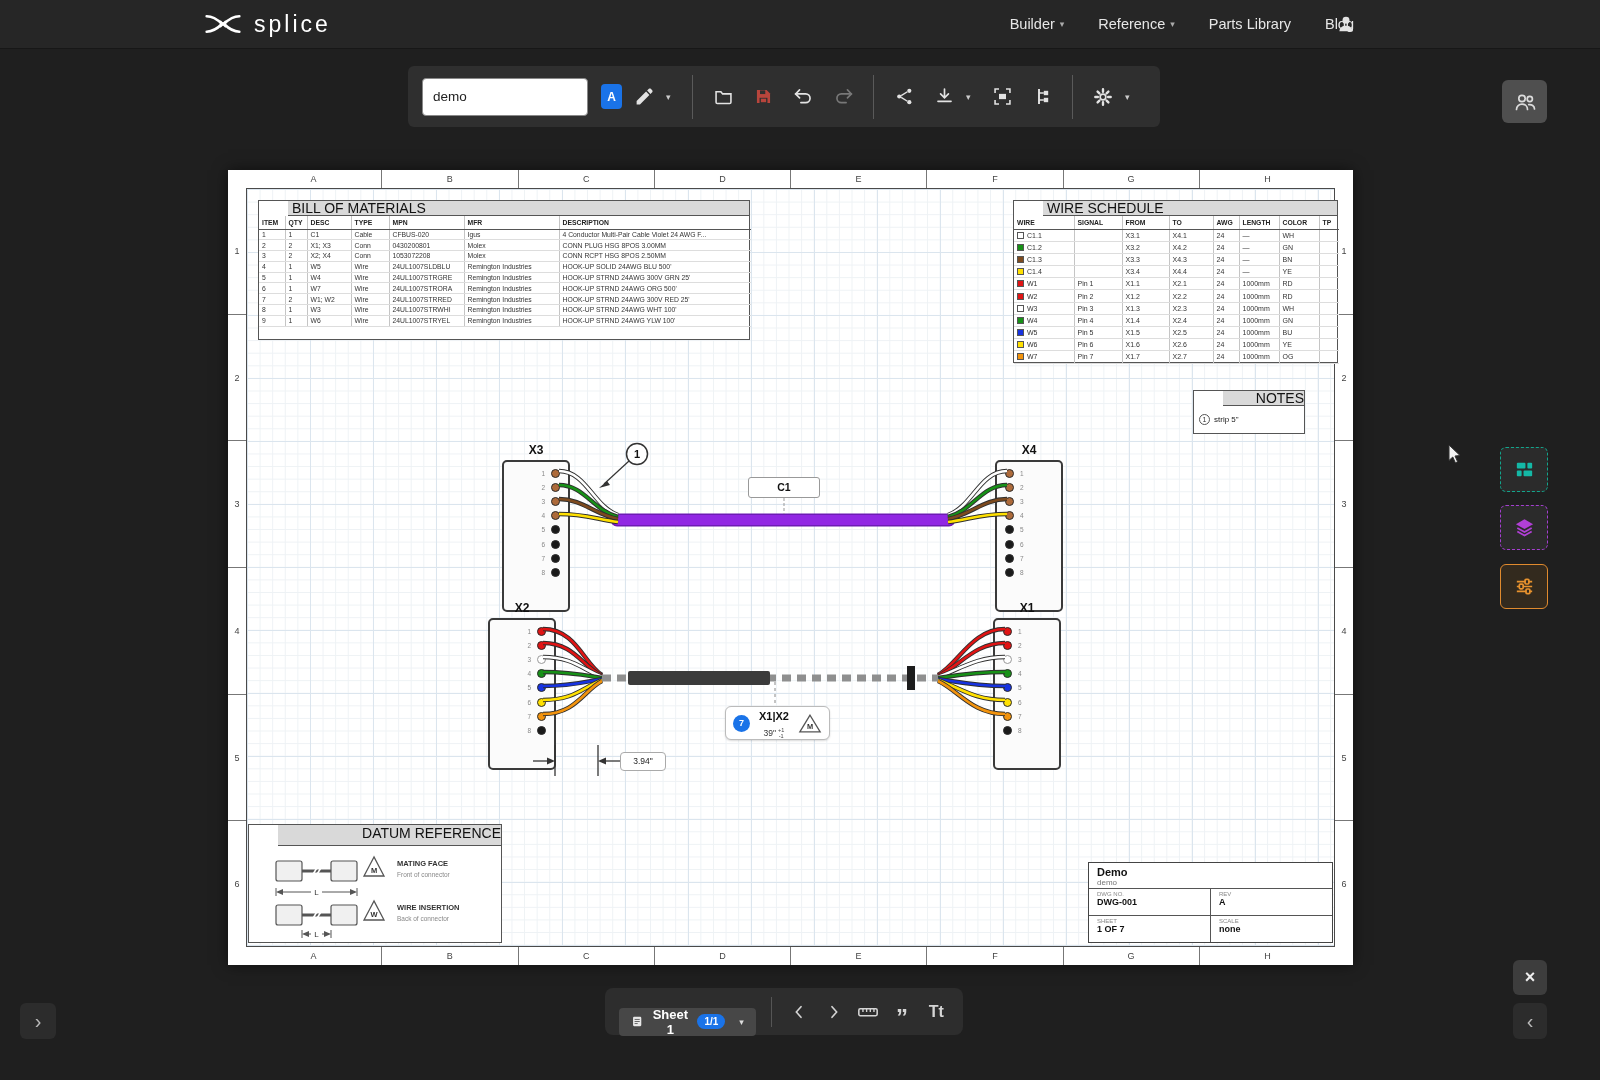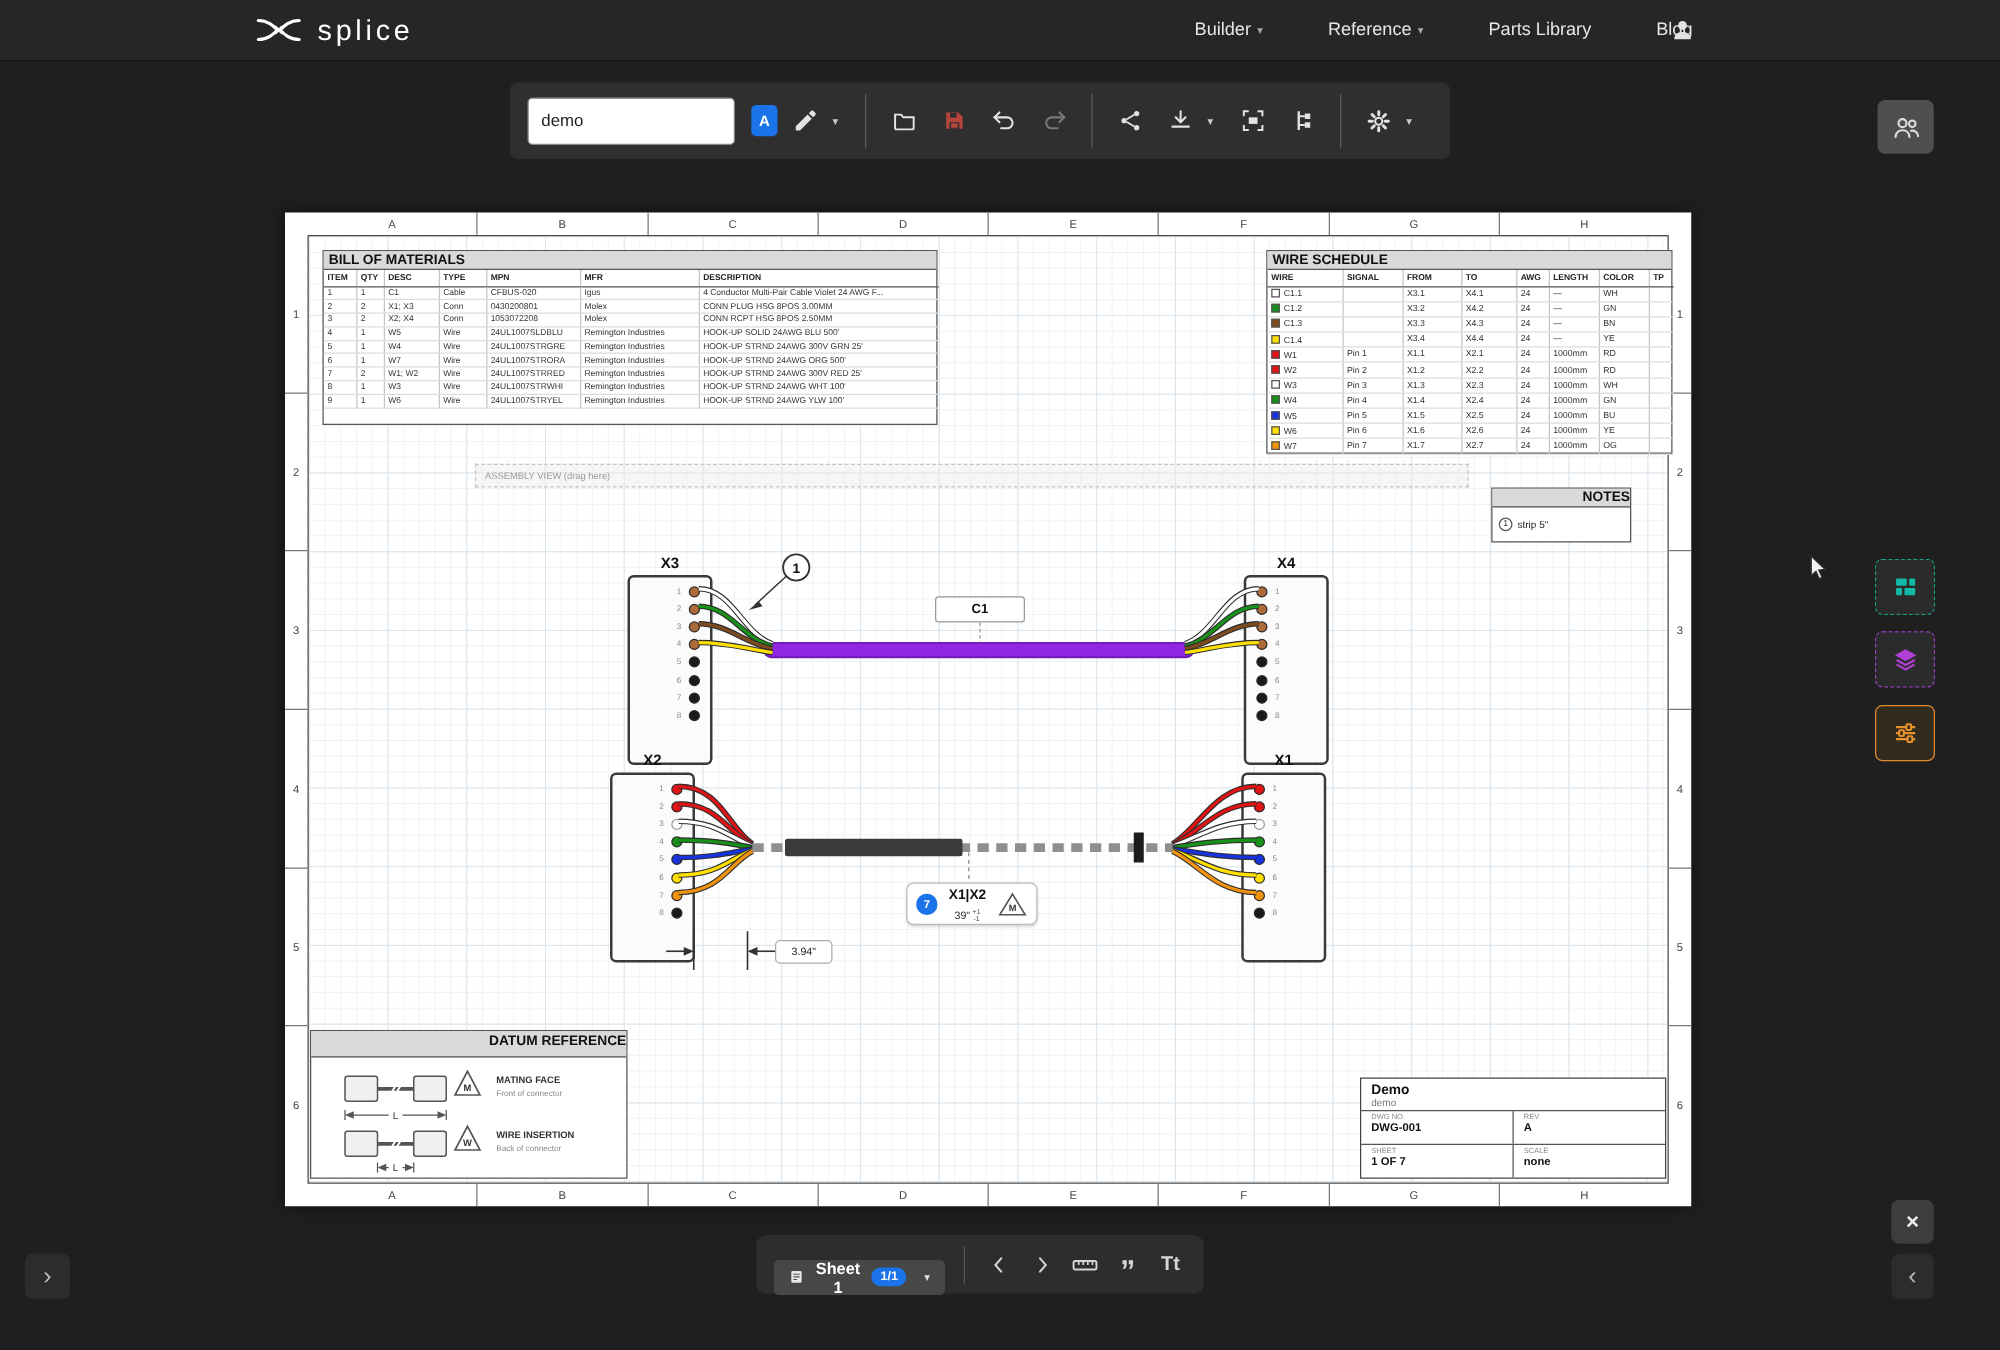--- a/index.html
+++ b/index.html
@@ -4,21 +4,21 @@
 <style>
   * { margin:0; padding:0; box-sizing:border-box; }
   html,body { width:1600px; height:1080px; overflow:hidden; background:#1f1f1f;
               font-family:"Liberation Sans", sans-serif; }
 
   
   .navbar { position:absolute; left:0; top:0; width:1600px; height:49px; background:#262626;
             display:flex; align-items:center; border-bottom:1px solid #171717; }
   .logo { margin-left:204px; display:flex; align-items:center; gap:12px; }
   .logo-text { color:#fff; font-size:23px; letter-spacing:3px; font-weight:400; }
-  .nav-links { margin-left:auto; padding-right:246px; display:flex; align-items:center; gap:52px; }
+  .nav-links { margin-left:auto; padding-right:246px; display:flex; align-items:center; gap:34px; }
   .nav-link { color:#e6e6e6; font-size:14.5px; cursor:pointer; display:flex; align-items:center; gap:5px; }
   .nav-caret { color:#aaa; font-size:9px; }
 
   
   .toolbar { position:absolute; left:408px; top:66px; width:752px; height:61px; background:#2f2f2f;
              border-radius:6px; display:flex; align-items:center; padding:0 14px; gap:4px; }
   .file-input { width:166px; height:38px; border-radius:4px; border:1px solid #888; background:#fff;
                 color:#222; font-size:13.5px; padding:0 10px; font-family:"Liberation Sans",sans-serif; }
   .abadge { width:21px; height:25px; margin-left:9px; background:#1a73e8; color:#fff; border-radius:4px;
             font-size:12px; font-weight:bold; display:flex; align-items:center; justify-content:center; }
@@ -71,22 +71,22 @@
   .strip-bottom { left:18px; right:18px; bottom:0; height:18px; }
   .strip-left   { top:18px; bottom:18px; left:0;  width:18px; flex-direction:column; }
   .strip-right  { top:18px; bottom:18px; right:0; width:18px; flex-direction:column; }
   .zone { flex:1; display:flex; align-items:center; justify-content:center;
           font-size:9px; color:#444; }
   .strip-top .zone + .zone, .strip-bottom .zone + .zone { border-left:1px solid #777; }
   .strip-left .zone + .zone, .strip-right .zone + .zone { border-top:1px solid #777; }
 
   
   .dwg-box { position:absolute; background:#fff; border:1px solid #555; }
-  .dwg-title { background:#d9d9d9; border-bottom:1px solid #555; font-weight:bold; font-size:11px;
-               color:#111; height:15px; line-height:15px; padding-left:4px; }
+  .dwg-title { background:#d9d9d9; border-bottom:1px solid #555; font-weight:normal; font-size:14px;
+               color:#111; height:15px; line-height:15px; padding-left:4px;margin-left:29px; }
   .dwg-title.center { text-align:right; padding-left:0; }
   table.dwg { border-collapse:collapse; table-layout:fixed; width:100%; }
   table.dwg th { font-size:6.8px; color:#222; text-align:left; font-weight:bold; height:13px;
                  padding:0 3px; border-bottom:1px solid #555; border-right:1px solid #c5c5c5; overflow:hidden; white-space:nowrap;}
   table.dwg td { font-size:6.8px; color:#333; height:10.8px; padding:0 3px;
                  border-bottom:1px solid #ddd; border-right:1px solid #c5c5c5; overflow:hidden; white-space:nowrap; }
   table.dwg th:last-child, table.dwg td:last-child { border-right:none; }
   .swatch { display:inline-block; width:7px; height:7px; border:1px solid #555; margin-right:3px;
             vertical-align:-1px; }
   #ws-table td { height:12.2px; font-size:7px; }
@@ -584,21 +584,20 @@
             <td>X2.7</td>
             <td>24</td>
             <td>1000mm</td>
             <td>OG</td>
             <td></td>
           </tr>
         </tbody>
     </table>
   </div>
 
-  <div class="assembly">ASSEMBLY VIEW (drag here)</div>
 
   <div class="dwg-box notes">
     <div class="dwg-title center">NOTES</div>
     <div id="notes-body">
         <div class="note-row">
           <span class="note-circ">1</span>
           <span class="note-text">strip 5"</span>
         </div>
       </div>
   </div>

